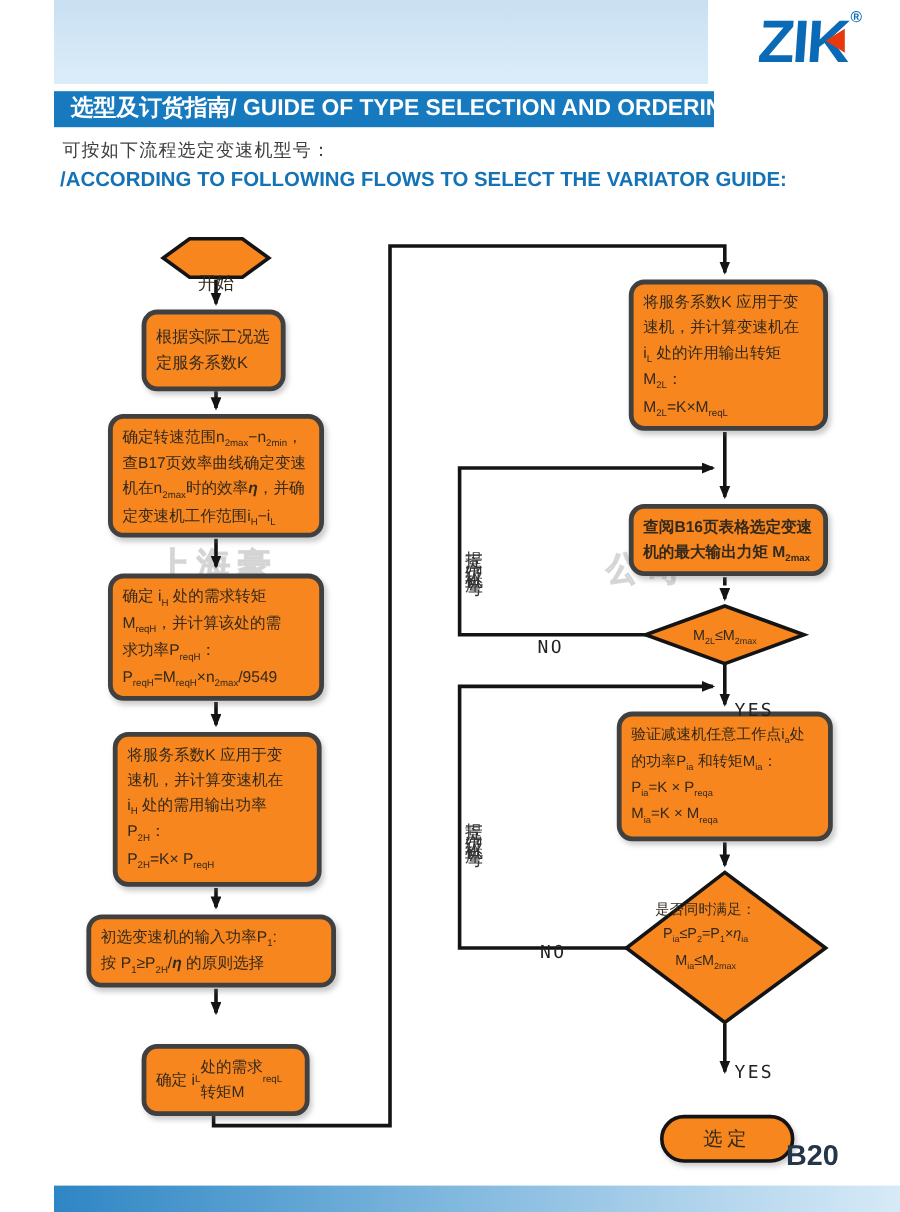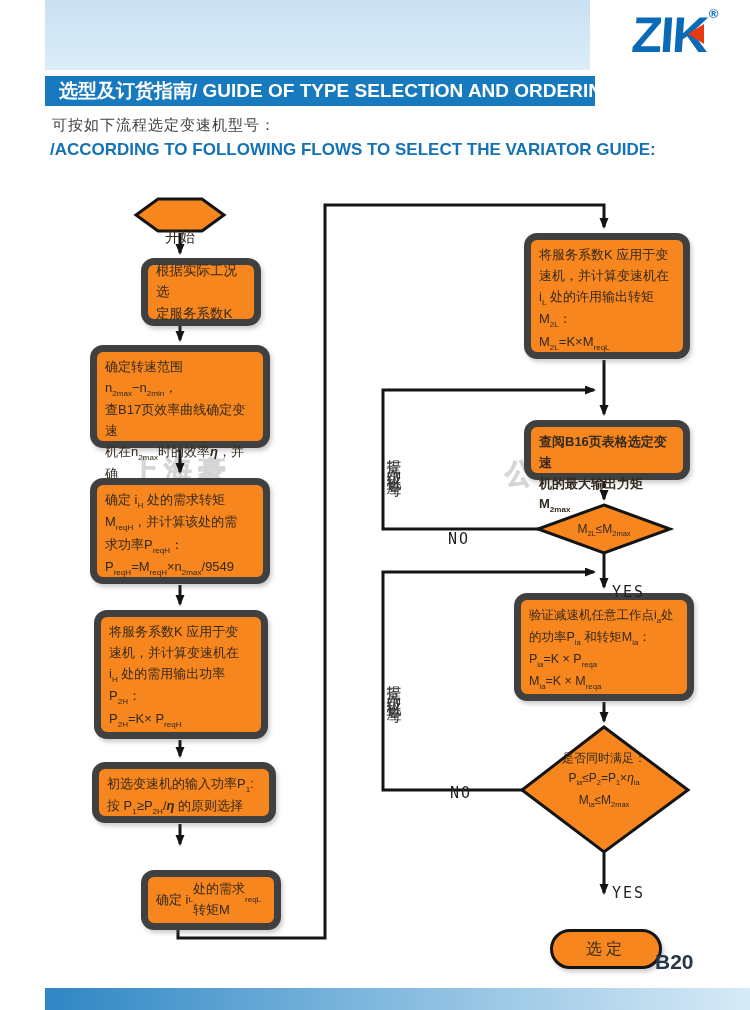--- a/index.html
+++ b/index.html
@@ -22,41 +22,41 @@
   .logo-zik{font-size:50px;font-weight:900;color:#0b6ab5;letter-spacing:-2px;
             transform:skewX(-4deg);display:inline-block;line-height:1;}
   .logo-reg{position:absolute;right:-12px;top:-4px;font-size:13px;color:#0b6ab5;font-weight:bold;}
   .logo-tri{position:absolute;right:2px;top:14px;width:0;height:0;
             border-right:16px solid #e8380d;border-top:10px solid transparent;
             border-bottom:10px solid transparent;}
   .logo-cn{font-size:38px;font-weight:800;color:#0b6ab5;letter-spacing:12px;
            line-height:1.1;margin-top:2px;white-space:nowrap;}
 
   
-  .node{background:#f6861d;border:7px solid #404040;border-radius:13px;
+  .node{background:#f6861d;border:4px solid #404040;border-radius:13px;
         color:#33291c;font-size:13px;line-height:1.6;padding:5px 8px;
         box-sizing:border-box;box-shadow:2px 3px 4px rgba(110,110,110,.35);}
   .node sub{font-size:.62em;}
   .node i{font-style:italic;font-weight:bold;}
-  .ctr{display:flex;align-items:center;margin-left:23px;}
+  .ctr{display:flex;align-items:center;}
   .shape-label{color:#33291c;font-size:12px;line-height:1.7;text-align:center;}
   .shape-label sub{font-size:.62em;}
   .pill{background:#f6861d;border:3px solid #141414;border-radius:22px;
         color:#33291c;font-size:16px;letter-spacing:4px;text-align:center;
         box-sizing:border-box;box-shadow:2px 3px 4px rgba(110,110,110,.35);
         display:flex;align-items:center;justify-content:center;}
   .flow-label{font-family:"DejaVu Sans Mono","Liberation Mono",monospace;
               font-size:15px;color:#222;letter-spacing:2px;margin-top:28px;}
   .vlabel{writing-mode:vertical-rl;font-size:15px;color:#333;letter-spacing:4px;
           height:134px;text-align:center;}
 
   
   .watermark{font-size:28px;font-weight:bold;color:rgba(150,150,150,0.10);
              -webkit-text-stroke:1px rgba(140,140,140,0.30);letter-spacing:6px;}
-  .pageno{font-size:21px;font-weight:bold;color:#25364a;}
+  .pageno{font-size:24px;font-weight:bold;color:#25364a;}
   .bottombar{left:45px;top:988px;width:705px;height:22px;
              background:linear-gradient(90deg,#2e86c4 0%,#7db6dd 45%,#d7eaf7 100%);}
   svg{position:absolute;left:0;top:0;}
 </style>
 </head>
 <body>
 
 <div class="abs topband"></div>
 <div class="abs banner">选型及订货指南/ GUIDE OF TYPE SELECTION AND ORDERING</div>
 
@@ -109,33 +109,33 @@
 <div class="abs shape-label" style="left:136px;top:205px;width:88px;font-size:15px;margin-top:19px;">开始</div>
 
 <div class="abs node ctr" style="left:118px;top:258px;width:120px;height:68px;font-size:13.5px;">根据实际工况选<br>定服务系数K</div>
 
 <div class="abs node" style="left:90px;top:345px;width:180px;height:103px;">确定转速范围n<sub>2max</sub>−n<sub>2min</sub>，<br>查B17页效率曲线确定变速<br>机在n<sub>2max</sub>时的效率<i>η</i>，并确<br>定变速机工作范围i<sub>H</sub>−i<sub>L</sub></div>
 
 <div class="abs node" style="left:90px;top:478px;width:180px;height:106px;">确定 i<sub>H</sub> 处的需求转矩<br>M<sub>reqH</sub>，并计算该处的需<br>求功率P<sub>reqH</sub>：<br>P<sub>reqH</sub>=M<sub>reqH</sub>×n<sub>2max</sub>/9549</div>
 
 <div class="abs node" style="left:94px;top:610px;width:174px;height:129px;">将服务系数K 应用于变<br>速机，并计算变速机在<br>i<sub>H</sub> 处的需用输出功率<br>P<sub>2H</sub>：<br>P<sub>2H</sub>=K× P<sub>reqH</sub></div>
 
-<div class="abs node" style="left:92px;top:762px;width:184px;height:61px;">初选变速机的输入功率P<sub>1</sub>:<br>按 P<sub>1</sub>≥P<sub>2H</sub>/<i>η</i> 的原则选择</div>
+<div class="abs node" style="left:72px;top:762px;width:208px;height:61px;">初选变速机的输入功率P<sub>1</sub>:<br>按 P<sub>1</sub>≥P<sub>2H</sub>/<i>η</i> 的原则选择</div>
 
 <div class="abs node ctr" style="left:118px;top:870px;width:140px;height:60px;">确定 i<sub>L</sub> 处的需求<br>转矩M<sub>reqL</sub></div>
 
 <div class="abs node" style="left:524px;top:233px;width:166px;height:126px;">将服务系数K 应用于变<br>速机，并计算变速机在<br>i<sub>L</sub> 处的许用输出转矩<br>M<sub>2L</sub>：<br>M<sub>2L</sub>=K×M<sub>reqL</sub></div>
 
 <div class="abs node" style="left:524px;top:420px;width:166px;height:60px;font-weight:bold;">查阅B16页表格选定变速<br>机的最大输出力矩 M<sub>2max</sub></div>
 
 <div class="abs shape-label" style="left:538px;top:519px;width:132px;">M<sub>2L</sub>≤M<sub>2max</sub></div>
 
 <div class="abs node" style="left:514px;top:593px;width:180px;height:108px;font-size:12.5px;">验证减速机任意工作点i<sub>a</sub>处<br>的功率P<sub>ia</sub> 和转矩M<sub>ia</sub>：<br>P<sub>ia</sub>=K × P<sub>reqa</sub><br>M<sub>ia</sub>=K × M<sub>reqa</sub></div>
 
-<div class="abs shape-label" style="left:524px;top:748px;width:160px;">是否同时满足：<br>P<sub>ia</sub>≤P<sub>2</sub>=P<sub>1</sub>×<i>η</i><sub>ia</sub><br>M<sub>ia</sub>≤M<sub>2max</sub></div>
+<div class="abs shape-label" style="left:508px;top:748px;width:160px;">是否同时满足：<br>P<sub>ia</sub>≤P<sub>2</sub>=P<sub>1</sub>×<i>η</i><sub>ia</sub><br>M<sub>ia</sub>≤M<sub>2max</sub></div>
 
 <div class="abs pill" style="left:550px;top:929px;width:112px;height:40px;">选定</div>
 
 <div class="abs flow-label" style="left:448px;top:502px;">NO</div>
 <div class="abs flow-label" style="left:612px;top:555px;">YES</div>
 <div class="abs flow-label" style="left:450px;top:756px;">NO</div>
 <div class="abs flow-label" style="left:612px;top:856px;">YES</div>
 
 <div class="abs vlabel" style="left:384px;top:394px;">提高一级机座号</div>
 <div class="abs vlabel" style="left:384px;top:620px;">提高一级机座号</div>

